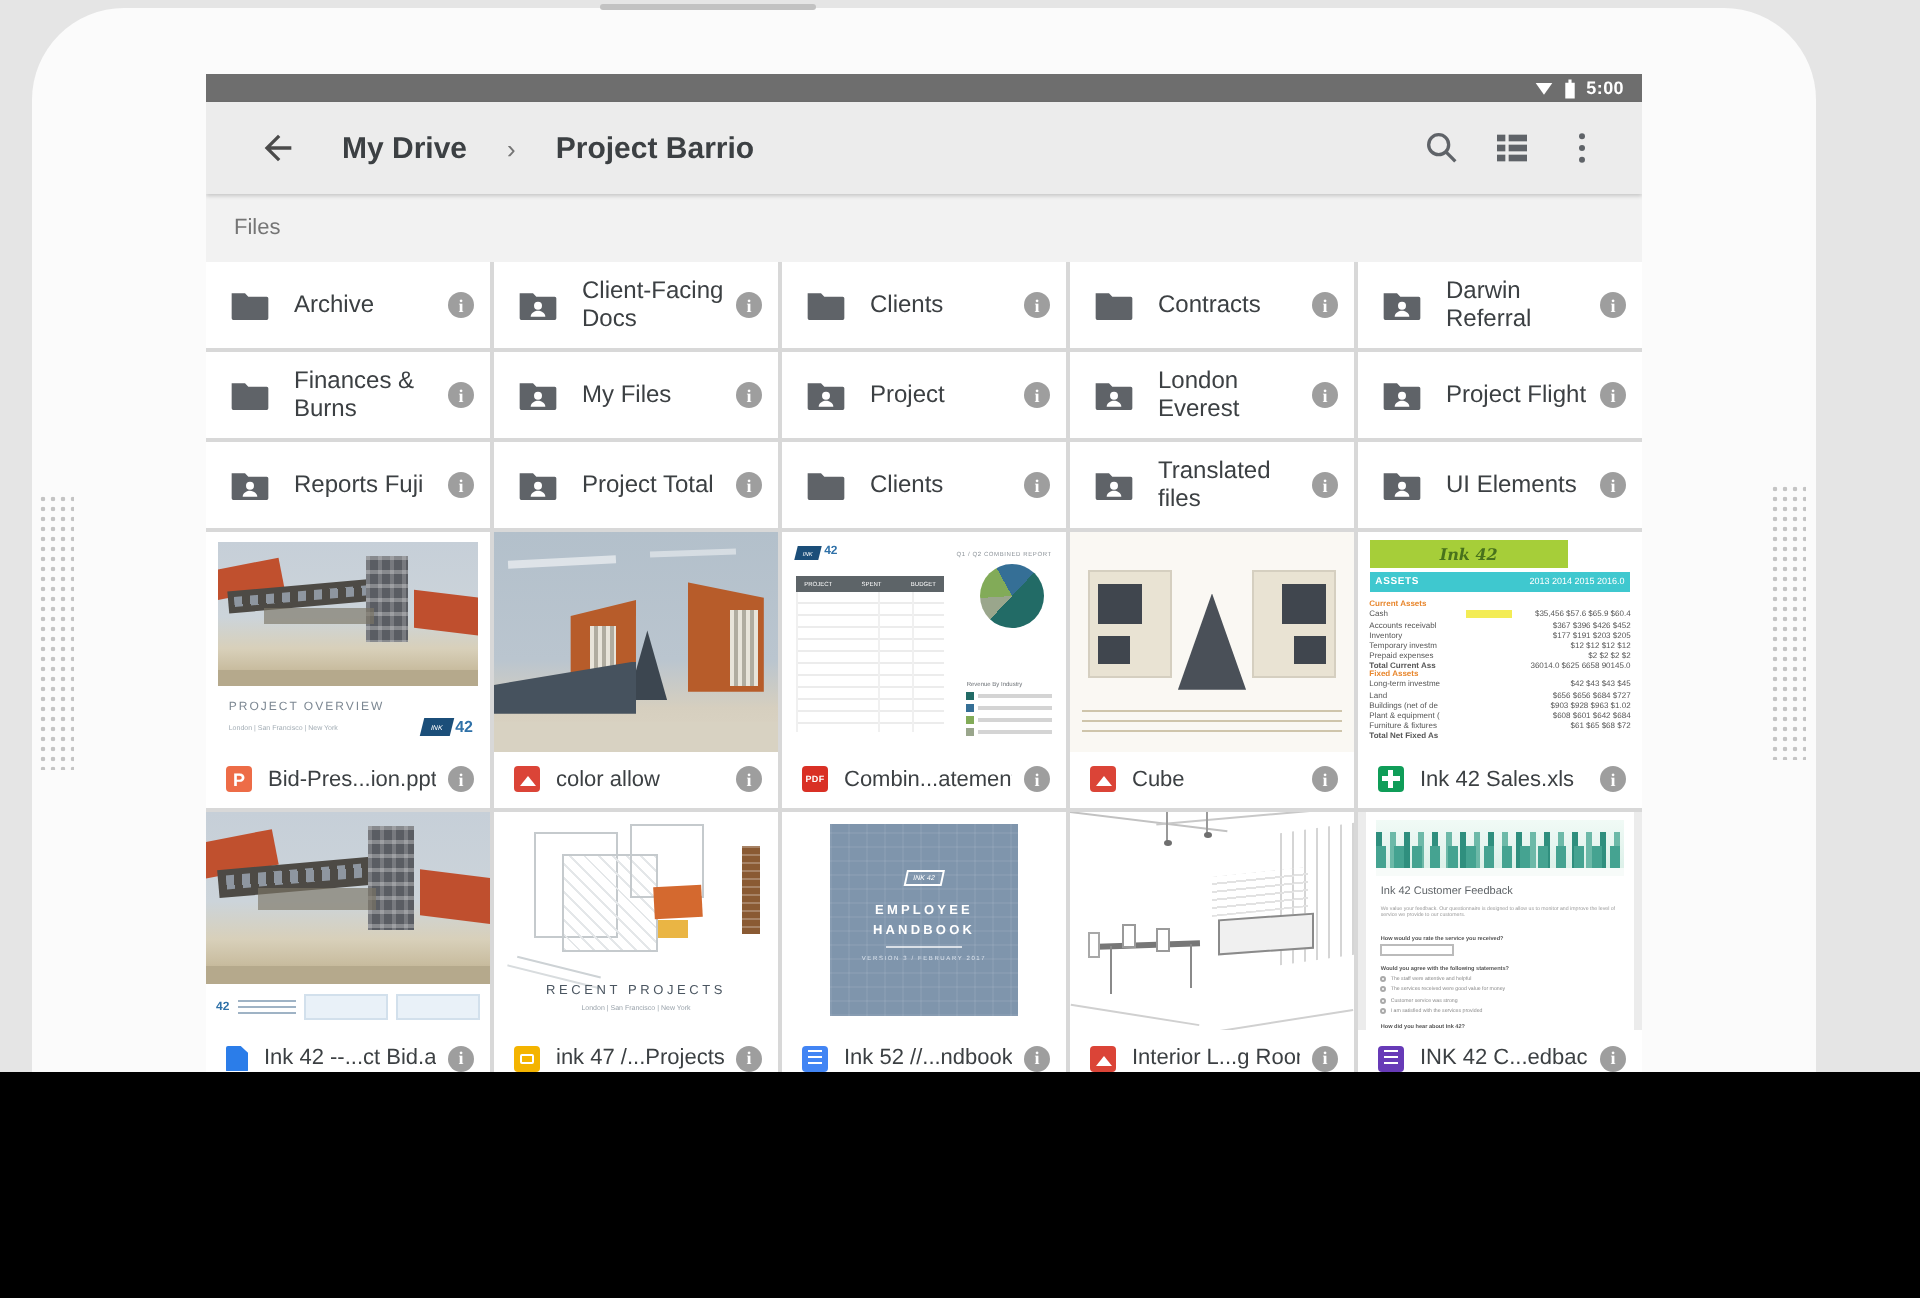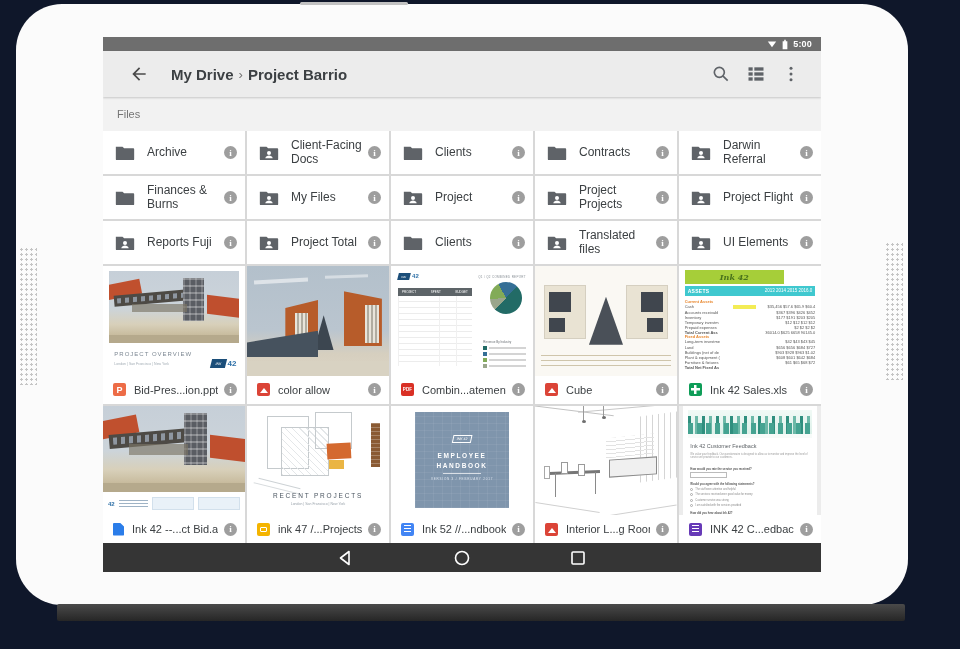--- a/index.html
+++ b/index.html
@@ -1,34 +1,34 @@
 <!DOCTYPE html>
 <html><head>
 <meta charset="utf-8">
 <style>
   html,body{margin:0;padding:0;background:#000;}
   *{box-sizing:border-box;font-family:"Liberation Sans",sans-serif;}
-  .stage{position:relative;width:960px;height:649px;background:#0f172a;overflow:hidden;}
+  .stage{position:relative;width:960px;height:536px;background:#e5e5e5;overflow:hidden;}
 
   
   .tablet{position:absolute;left:16px;top:4px;width:892px;height:601px;background:#fbfbfb;border-radius:46px;}
   .top-slot{position:absolute;left:300px;top:2px;width:108px;height:3px;background:#c2c2c2;border-radius:2px;}
   .grille{position:absolute;width:18px;height:138px;background-image:radial-gradient(circle,#c4c4c4 1px,transparent 1.3px);background-size:5px 5px;}
   .grille.left{left:19px;top:247px;}
   .grille.right{left:885px;top:242px;}
   .stand{position:absolute;left:57px;top:604px;width:848px;height:17px;background:linear-gradient(180deg,#4a4a4a,#262626);border-radius:2px;}
 
   
   .screen{position:absolute;left:103px;top:37px;width:718px;height:535px;display:flex;flex-direction:column;background:#dadada;overflow:hidden;}
 
   .status-bar{height:14px;background:#6e6e6e;display:flex;align-items:center;justify-content:flex-end;gap:4px;padding:0 9px;flex:0 0 auto;}
   .status-bar .time{color:#fff;font-size:9px;font-weight:bold;letter-spacing:.2px;}
 
   .app-bar{height:46px;background:#ececec;display:flex;align-items:center;padding:0 20px 0 26px;flex:0 0 auto;box-shadow:0 1px 2px rgba(0,0,0,.18);position:relative;z-index:2;}
-  .app-bar .crumbs{display:flex;align-items:center;gap:5px;margin-left:22px;font-size:15px;font-weight:bold;color:#3c4043;}
+  .app-bar .crumbs{display:flex;align-items:center;gap:20px;margin-left:22px;font-size:15px;font-weight:bold;color:#3c4043;}
   .app-bar .sep{color:#757575;font-size:13px;font-weight:normal;}
   .app-bar .actions{margin-left:auto;display:flex;align-items:center;gap:15px;}
   .app-bar svg{display:block;}
 
   .content{flex:1;display:flex;flex-direction:column;background:#d8d8d8;overflow:hidden;}
   .files-band{height:34px;background:#f2f2f2;display:flex;align-items:center;padding:0 14px;flex:0 0 auto;font-size:11px;color:#757575;}
   .grid{flex:1;display:grid;grid-template-columns:repeat(5,1fr);grid-template-rows:43px 43px 43px 1fr 1fr;gap:2px;background:#d8d8d8;}
   .tile{background:#fff;}
 
   
@@ -324,21 +324,21 @@
             </svg>
           <span class="flabel">Project</span>
           <span class="info">i</span>
         </div>
         <div class="tile folder">
           <svg width="20" height="17" viewBox="0 0 24 20">
               <path d="M1 3h8l2 2h11a1 1 0 0 1 1 1v12a1 1 0 0 1-1 1H2a1 1 0 0 1-1-1z" fill="#5f6368"></path>
               <circle cx="12" cy="10.5" r="2.4" fill="#fff"></circle>
               <path d="M7.6 17c0-2.4 2.9-3.5 4.4-3.5s4.4 1.1 4.4 3.5z" fill="#fff"></path>
             </svg>
-          <span class="flabel">Project Projects</span>
+          <span class="flabel">London Everest</span>
           <span class="info">i</span>
         </div>
         <div class="tile folder">
           <svg width="20" height="17" viewBox="0 0 24 20">
               <path d="M1 3h8l2 2h11a1 1 0 0 1 1 1v12a1 1 0 0 1-1 1H2a1 1 0 0 1-1-1z" fill="#5f6368"></path>
               <circle cx="12" cy="10.5" r="2.4" fill="#fff"></circle>
               <path d="M7.6 17c0-2.4 2.9-3.5 4.4-3.5s4.4 1.1 4.4 3.5z" fill="#fff"></path>
             </svg>
           <span class="flabel">Project Flight</span>
           <span class="info">i</span>

